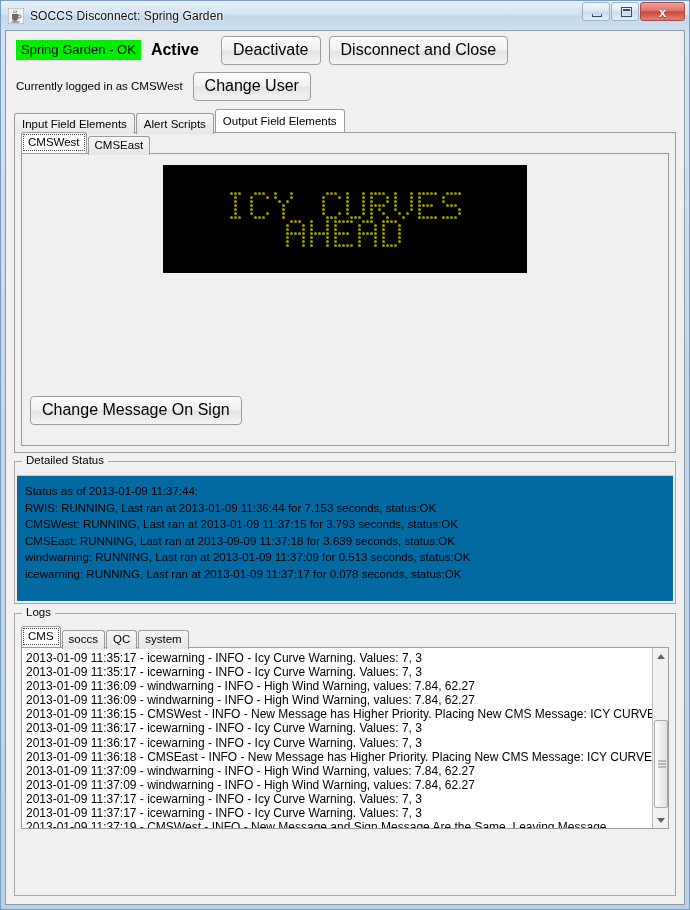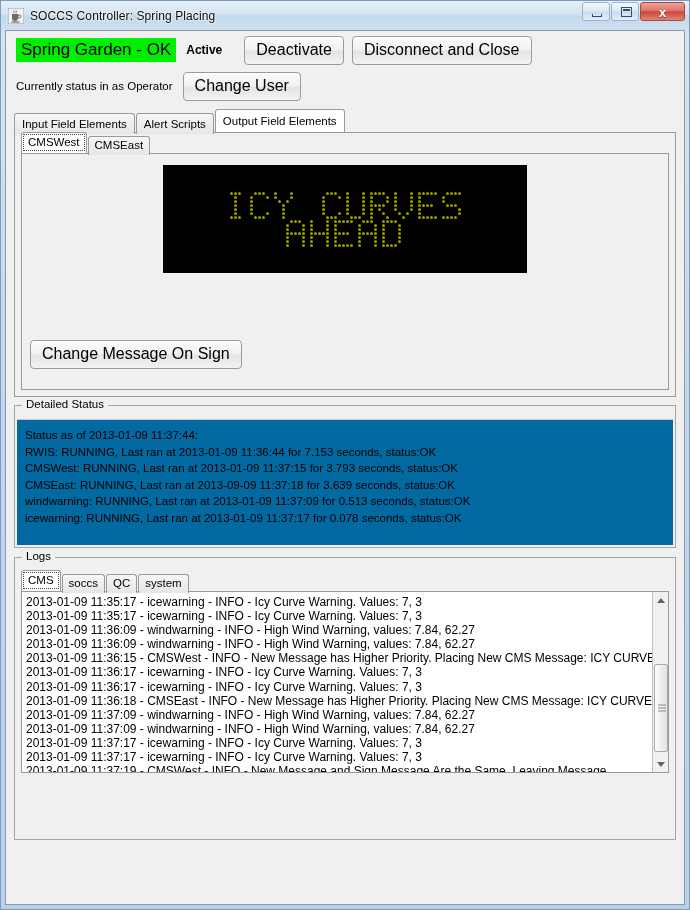--- a/index.html
+++ b/index.html
@@ -74,27 +74,27 @@
     position: relative;
     overflow: hidden;
     display: flex; flex-direction: column;
   }
 
   
   .topbar { padding: 8px 10px 0 10px; }
   .row1 { display: flex; align-items: center; gap: 0; height: 22px; }
   .status-badge {
     background: #00ee00;
-    color: #000; font-size: 17px;
+    color: #000; font-size: 13px;
     padding: 3px 5px 4px 5px;
     line-height: 1;
     white-space: nowrap;
   }
   .active-lbl {
-    font-size: 12px; font-weight: bold; color: #000;
+    font-size: 16px; font-weight: bold; color: #000;
     margin-left: 10px; margin-right: 22px;
   }
   .row2 { display:flex; align-items:center; margin-top: 13px; height: 24px; }
   .login-lbl { font-size: 11.5px; color: #000; margin-right: 10px; }
 
   
   .btn {
     font-family: "Liberation Sans", sans-serif;
     font-size: 16px; color: #000;
     background: linear-gradient(180deg,#fbfbfb 0%, #f1f1f1 48%, #e3e3e3 52%, #f3f3f3 100%);
@@ -132,21 +132,21 @@
     padding-top: 4px; padding-bottom: 4px;
     z-index: 3;
   }
   .tabpanel {
     margin: 0 8px 0 8px;
     border: 1px solid #9a9a9a;
     background: #f0f0f0;
     position: relative;
     display: flex; flex-direction: column;
   }
-  .tabpanel.outer { height: 265px; }
+  .tabpanel.outer { height: 321px; }
 
   
   .inner-tabstrip {
     display: flex; align-items: flex-end; height: 20px;
     padding-left: 6px; padding-top: 3px;
     position: relative; z-index: 2;
   }
   .itab {
     font-size: 11.5px; color:#000;
     padding: 2px 6px 3px 6px;
@@ -284,21 +284,21 @@
   <div class="titlebar">
     <div class="title-icon">
       <svg width="16" height="16" viewBox="0 0 16 16">
         <rect x="0" y="0" width="16" height="16" fill="#f2f2f2" stroke="#9a9a9a" stroke-width="1"></rect>
         <path d="M4 6 h6 v4 a3 3 0 0 1 -3 3 h0 a3 3 0 0 1 -3 -3 z" fill="#6b6b6b"></path>
         <path d="M10 7 h1.6 a1.4 1.4 0 0 1 0 2.8 h-1.6 z" fill="none" stroke="#6b6b6b" stroke-width="1"></path>
         <path d="M6 2.5 c1 1 -1 1.8 0 2.8 M8.2 2.5 c1 1 -1 1.8 0 2.8" stroke="#6b6b6b" stroke-width="1" fill="none"></path>
         <rect x="3.4" y="13.4" width="8" height="1.2" fill="#6b6b6b"></rect>
       </svg>
     </div>
-    <div class="title-text">SOCCS Controller: Spring Placing</div>
+    <div class="title-text">SOCCS Disconnect: Spring Garden</div>
     <div class="win-buttons">
       <div class="wbtn">
           <span class="min-glyph"></span>
         </div>
       <div class="wbtn">
           <span class="max-glyph"></span>
         </div>
       <div class="wbtn close">
         <span class="g">x</span>
       </div>
@@ -308,21 +308,21 @@
   <div class="client">
 
     <div class="topbar">
       <div class="row1">
         <span class="status-badge">Spring Garden - OK</span>
         <span class="active-lbl">Active</span>
         <button class="btn">Deactivate</button>
         <button class="btn">Disconnect and Close</button>
       </div>
       <div class="row2">
-        <span class="login-lbl">Currently status in as Operator</span>
+        <span class="login-lbl">Currently logged in as CMSWest</span>
         <button class="btn">Change User</button>
       </div>
     </div>
 
     <div class="tabstrip" id="main-tabs">
         <div class="tab"><span>Input Field Elements</span></div>
         <div class="tab"><span>Alert Scripts</span></div>
         <div class="tab selected"><span>Output Field Elements</span></div>
       </div>
 

